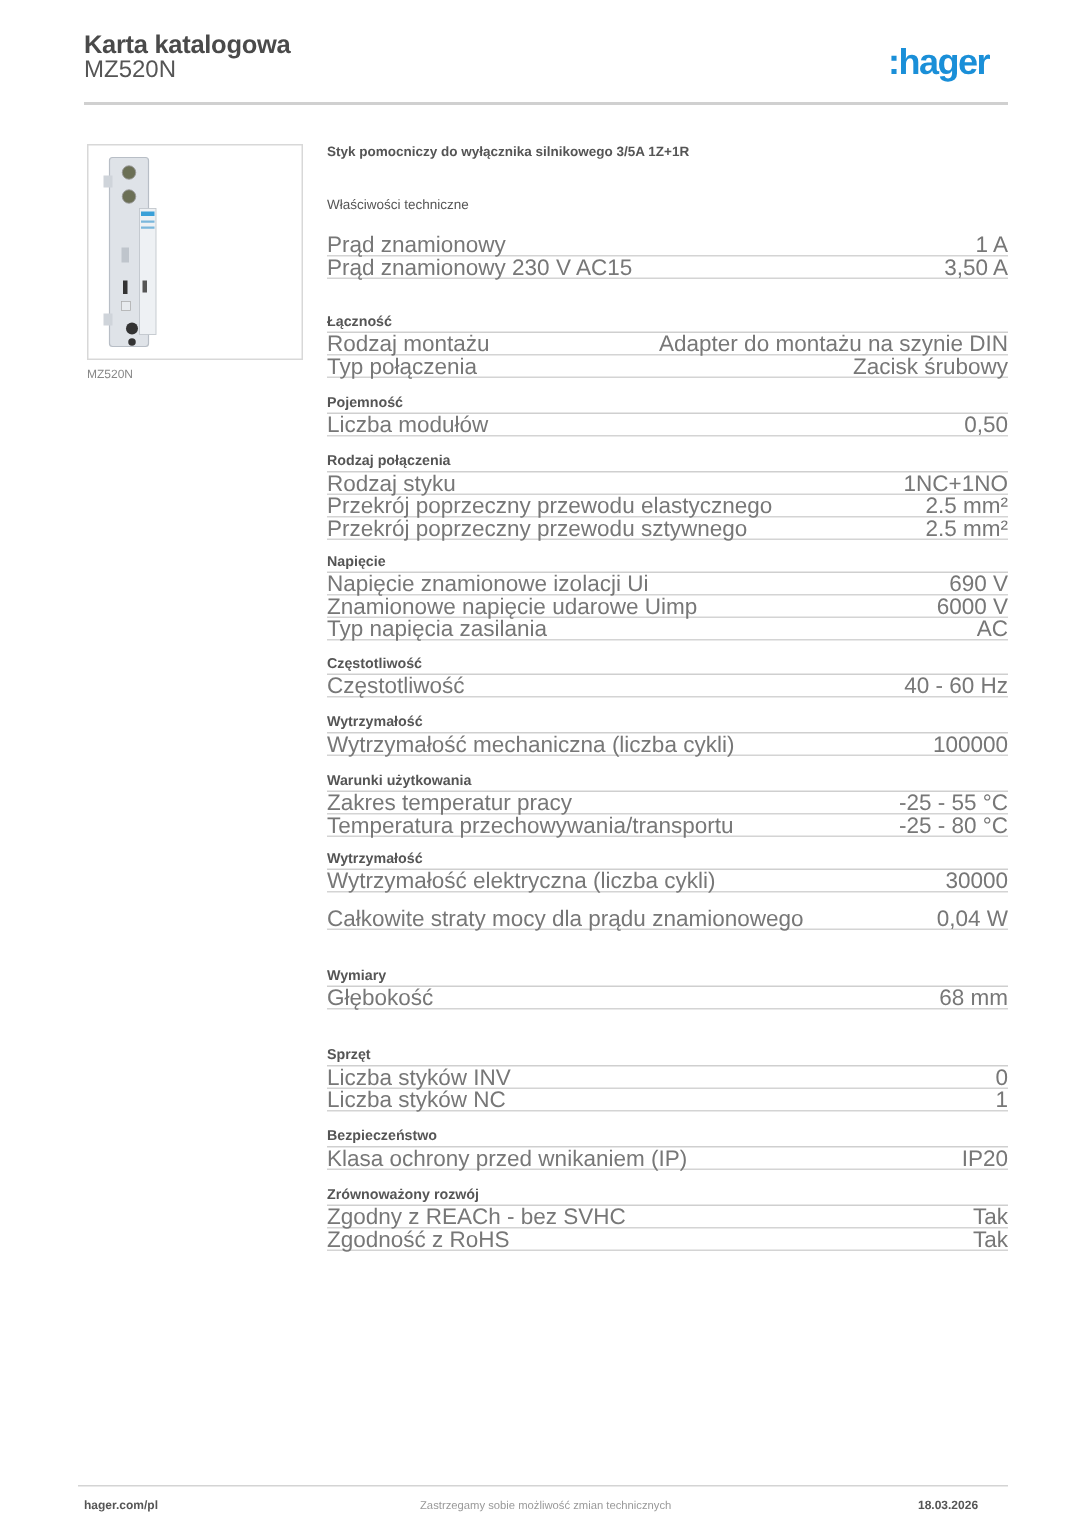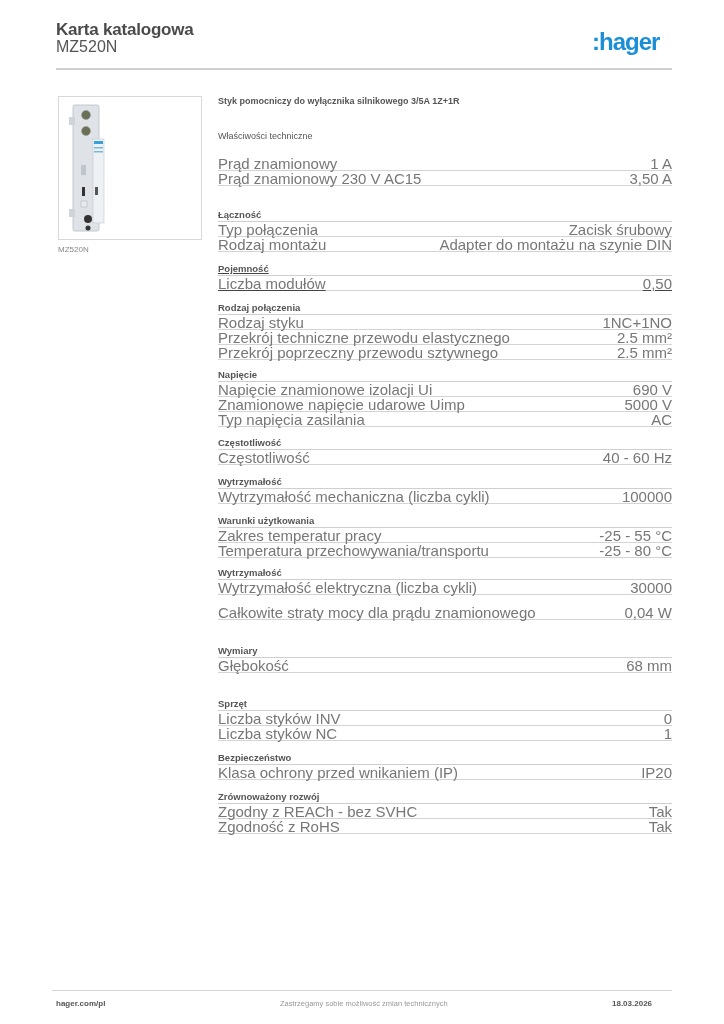--- a/index.html
+++ b/index.html
@@ -64,59 +64,59 @@
         <span class="v">1 A</span>
       </div>
       <div class="row">
         <span>Prąd znamionowy 230 V AC15</span>
         <span class="v">3,50 A</span>
       </div>
     </div>
     <div class="sec" style="top: 208px;">
       <div class="sec-h">Łączność</div>
       <div class="row">
+        <span>Rodzaj montażu</span>
+        <span class="v">Adapter do montażu na szynie DIN</span>
+      </div>
+      <div class="row">
         <span>Typ połączenia</span>
         <span class="v">Zacisk śrubowy</span>
       </div>
-      <div class="row">
-        <span>Rodzaj montażu</span>
-        <span class="v">Adapter do montażu na szynie DIN</span>
-      </div>
-    </div>
-    <div class="sec" style="top: 262px; text-decoration: underline;">
+    </div>
+    <div class="sec" style="top: 262px;">
       <div class="sec-h">Pojemność</div>
       <div class="row">
         <span>Liczba modułów</span>
         <span class="v">0,50</span>
       </div>
     </div>
     <div class="sec" style="top: 301px;">
       <div class="sec-h">Rodzaj połączenia</div>
       <div class="row">
         <span>Rodzaj styku</span>
         <span class="v">1NC+1NO</span>
       </div>
       <div class="row">
-        <span>Przekrój techniczne przewodu elastycznego</span>
+        <span>Przekrój poprzeczny przewodu elastycznego</span>
         <span class="v">2.5 mm²</span>
       </div>
       <div class="row">
         <span>Przekrój poprzeczny przewodu sztywnego</span>
         <span class="v">2.5 mm²</span>
       </div>
     </div>
     <div class="sec" style="top: 368px;">
       <div class="sec-h">Napięcie</div>
       <div class="row">
         <span>Napięcie znamionowe izolacji Ui</span>
         <span class="v">690 V</span>
       </div>
       <div class="row">
         <span>Znamionowe napięcie udarowe Uimp</span>
-        <span class="v">5000 V</span>
+        <span class="v">6000 V</span>
       </div>
       <div class="row">
         <span>Typ napięcia zasilania</span>
         <span class="v">AC</span>
       </div>
     </div>
     <div class="sec" style="top: 436px;">
       <div class="sec-h">Częstotliwość</div>
       <div class="row">
         <span>Częstotliwość</span>

